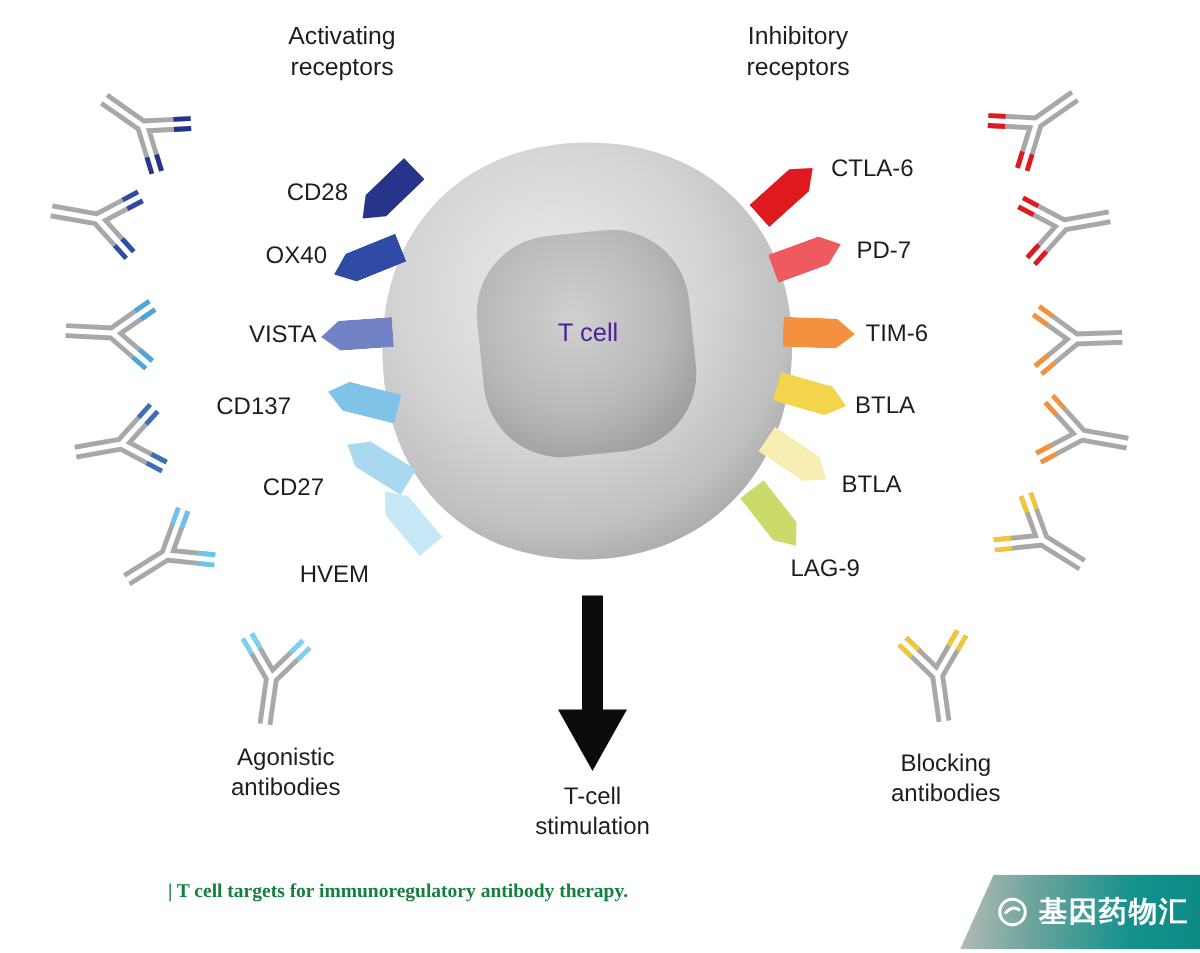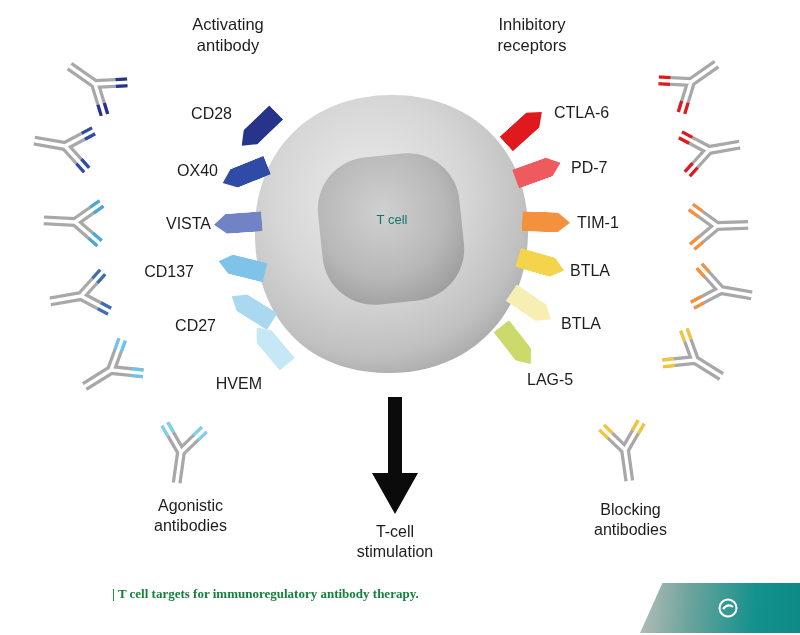--- a/index.html
+++ b/index.html
@@ -8,21 +8,21 @@
   .abs{position:absolute}
   .lbl{font-size:16px;color:#1d1d1d;line-height:1.28;white-space:pre-line}
   .hdr{text-align:center;font-size:16.5px}
   .r{text-align:right}
   .c{text-align:center}
   .arrow{position:absolute;width:48px;height:20px;background:var(--c,#999)}
   .arrow.left{clip-path:polygon(100% 0,26% 0,0 50%,26% 100%,100% 100%)}
   .arrow.right{clip-path:polygon(0 0,74% 0,100% 50%,74% 100%,0 100%)}
   .ab{position:absolute;width:58px;height:68px}
   .ab svg{width:100%;height:100%;overflow:visible}
-  .cell-label{font-size:13px;color:#0f766e}
+  .cell-label{font-size:17px;color:#4c1d95}
   .caption{font-family:"Liberation Serif",serif;font-weight:bold;font-size:13px;color:#15803d;white-space:nowrap}
   .watermark{position:absolute;right:0;bottom:2px;width:160px;height:50px;
     clip-path:polygon(14% 0,100% 0,100% 100%,0 100%);
     background:linear-gradient(95deg,#b7bcb8 0%,#6aa39c 32%,#12918d 72%,#0d8a86 100%);
     display:flex;align-items:center;justify-content:center;gap:7px;padding-left:16px}
   .watermark .wm-text{color:#ffffff;font-weight:bold;font-size:19px;letter-spacing:1px}
   .hidden-defs{position:absolute;width:0;height:0;overflow:hidden}
 </style>
 </head>
 <body>
@@ -50,53 +50,53 @@
       <stop offset="65%" stop-color="#b8b8b8"></stop>
       <stop offset="100%" stop-color="#9e9e9e"></stop>
     </radialGradient>
   </defs>
   <path d="M392,95 C472,95 530,150 528,235 C526,320 465,375 385,373 C300,371 253,310 255,228 C257,148 312,95 392,95 Z" fill="url(#cellg)"></path>
   <rect x="320" y="155" width="142" height="148" rx="52" transform="rotate(-6 391 229)" fill="url(#nucg)"></rect>
   <path d="M388 397 L402 397 L402 473 L418 473 L395 514 L372 473 L388 473 Z" fill="#0b0b0b"></path>
 </svg>
 
 <div class="abs lbl hdr" style="left:148px;top:14px;width:160px">Activating
-antibody</div>
+receptors</div>
 <div class="abs lbl hdr" style="left:452px;top:14px;width:160px">Inhibitory
 receptors</div>
 
 <div class="abs cell-label c" style="left:350px;top:212px;width:84px">T cell</div>
 
 <div class="arrow left" style="left: 235px; top: 119px; transform: rotate(-44deg); --c: #27348b;"></div>
 <div class="arrow left" style="left: 221px; top: 164px; transform: rotate(-22deg); --c: #2f4ba5;"></div>
 <div class="arrow left" style="left: 214px; top: 213px; transform: rotate(-4deg); --c: #7283c5;"></div>
 <div class="arrow left" style="left: 218px; top: 257px; transform: rotate(14deg); --c: #7fc4e8;"></div>
 <div class="arrow left" style="left: 228px; top: 299px; transform: rotate(32deg); --c: #a9d9f0;"></div>
 <div class="arrow left" style="left: 248px; top: 336px; transform: rotate(50deg); --c: #c6e7f6;"></div>
 
-<div class="abs lbl r" style="left:150px;top:104px;width:82px">CD28</div>
+<div class="abs lbl r" style="left:150px;top:119px;width:82px">CD28</div>
 <div class="abs lbl r" style="left:140px;top:161px;width:78px">OX40</div>
 <div class="abs lbl r" style="left:133px;top:214px;width:78px">VISTA</div>
 <div class="abs lbl r" style="left:108px;top:262px;width:86px">CD137</div>
 <div class="abs lbl r" style="left:136px;top:316px;width:80px">CD27</div>
-<div class="abs lbl r" style="left:180px;top:374px;width:82px">HVEM</div>
+<div class="abs lbl r" style="left:164px;top:374px;width:82px">HVEM</div>
 
 <div class="arrow right" style="left: 500px; top: 118px; transform: rotate(-42deg); --c: #e0191f;"></div>
 <div class="arrow right" style="left: 514px; top: 161px; transform: rotate(-20deg); --c: #ee5a5e;"></div>
 <div class="arrow right" style="left: 522px; top: 212px; transform: rotate(2deg); --c: #f3913f;"></div>
 <div class="arrow right" style="left: 517px; top: 254px; transform: rotate(16deg); --c: #f3d44c;"></div>
 <div class="arrow right" style="left: 507px; top: 296px; transform: rotate(34deg); --c: #f7eeb4;"></div>
 <div class="arrow right" style="left: 492px; top: 335px; transform: rotate(52deg); --c: #ccd96b;"></div>
 
 <div class="abs lbl" style="left:554px;top:103px;width:90px">CTLA-6</div>
 <div class="abs lbl" style="left:571px;top:158px;width:90px">PD-7</div>
-<div class="abs lbl" style="left:577px;top:213px;width:90px">TIM-1</div>
+<div class="abs lbl" style="left:577px;top:213px;width:90px">TIM-6</div>
 <div class="abs lbl" style="left:570px;top:261px;width:90px">BTLA</div>
 <div class="abs lbl" style="left:561px;top:314px;width:90px">BTLA</div>
-<div class="abs lbl" style="left:527px;top:370px;width:90px">LAG-5</div>
+<div class="abs lbl" style="left:527px;top:370px;width:90px">LAG-9</div>
 
 <div class="ab" style="left: 66px; top: 50px; transform: rotate(125deg); --tip: #27348b;"><svg viewBox="0 0 40 48">
       <use href="#ab-sym"></use>
     </svg></div>
 <div class="ab" style="left: 36px; top: 112px; transform: rotate(100deg); --tip: #2f4ba5;"><svg viewBox="0 0 40 48">
       <use href="#ab-sym"></use>
     </svg></div>
 <div class="ab" style="left: 46px; top: 188px; transform: rotate(93deg); --tip: #4ba6d9;"><svg viewBox="0 0 40 48">
       <use href="#ab-sym"></use>
     </svg></div>
@@ -136,13 +136,14 @@
 <div class="abs lbl c" style="left:315px;top:522px;width:160px">T-cell
 stimulation</div>
 
 <div class="abs caption" style="left:112px;top:586px">| T cell targets for immunoregulatory antibody therapy.</div>
 
 <div class="watermark">
   <svg width="22" height="22" viewBox="0 0 22 22">
     <circle cx="11" cy="11" r="8.5" fill="none" stroke="#ffffff" stroke-width="2"></circle>
     <path d="M6 12 Q11 6 16 10" fill="none" stroke="#ffffff" stroke-width="2"></path>
   </svg>
+  <span class="wm-text">基因药物汇</span>
 </div>
 
 </body></html>

